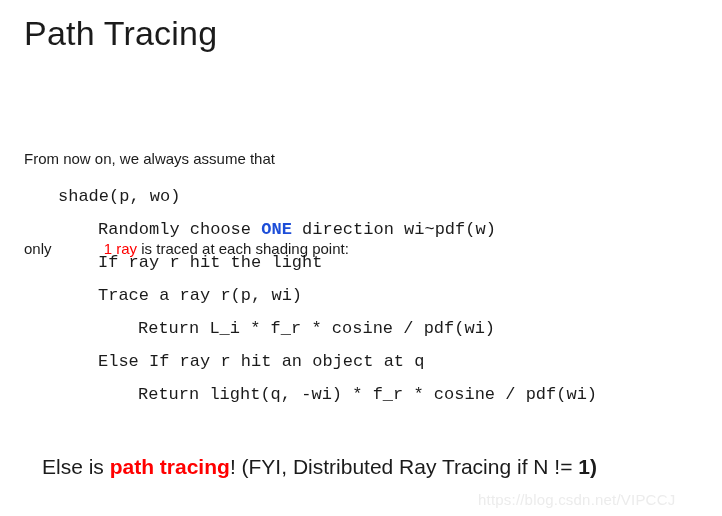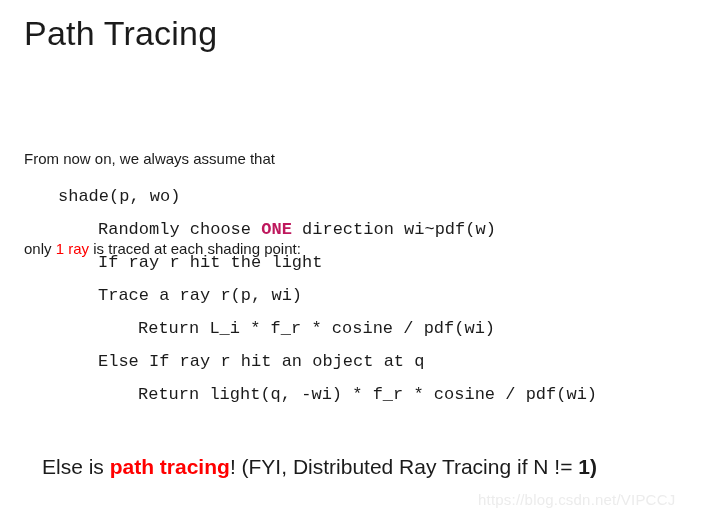--- a/index.html
+++ b/index.html
@@ -44,41 +44,42 @@
     font-size: 15px;
     line-height: 30px;
     color: #1b1b1b;
     white-space: pre;
   }
   .intro-line {
     white-space: pre;
   }
   .accent-red {
     color: #ff0000;
+    margin-left: 48px;
   }
 
   
   .code-block {
     position: absolute;
     left: 26px;
     top: 180px;
     font-family: "Liberation Mono", "DejaVu Sans Mono", monospace;
     font-size: 17px;
     color: #1b1b1b;
   }
   .code-line {
     height: 33px;
     line-height: 33px;
     white-space: pre;
     margin-left: 32px;
   }
   .code-line .ind1 { display: inline-block; width: 40px; }
   .code-line .ind2 { display: inline-block; width: 80px; }
   .kw-one {
-    color: #be185d;
+    color: #1d4ed8;
     font-weight: bold;
   }
 
   
   .conclusion {
     position: absolute;
     left: 42px;
     top: 452px;
     font-size: 21px;
     line-height: 30px;

